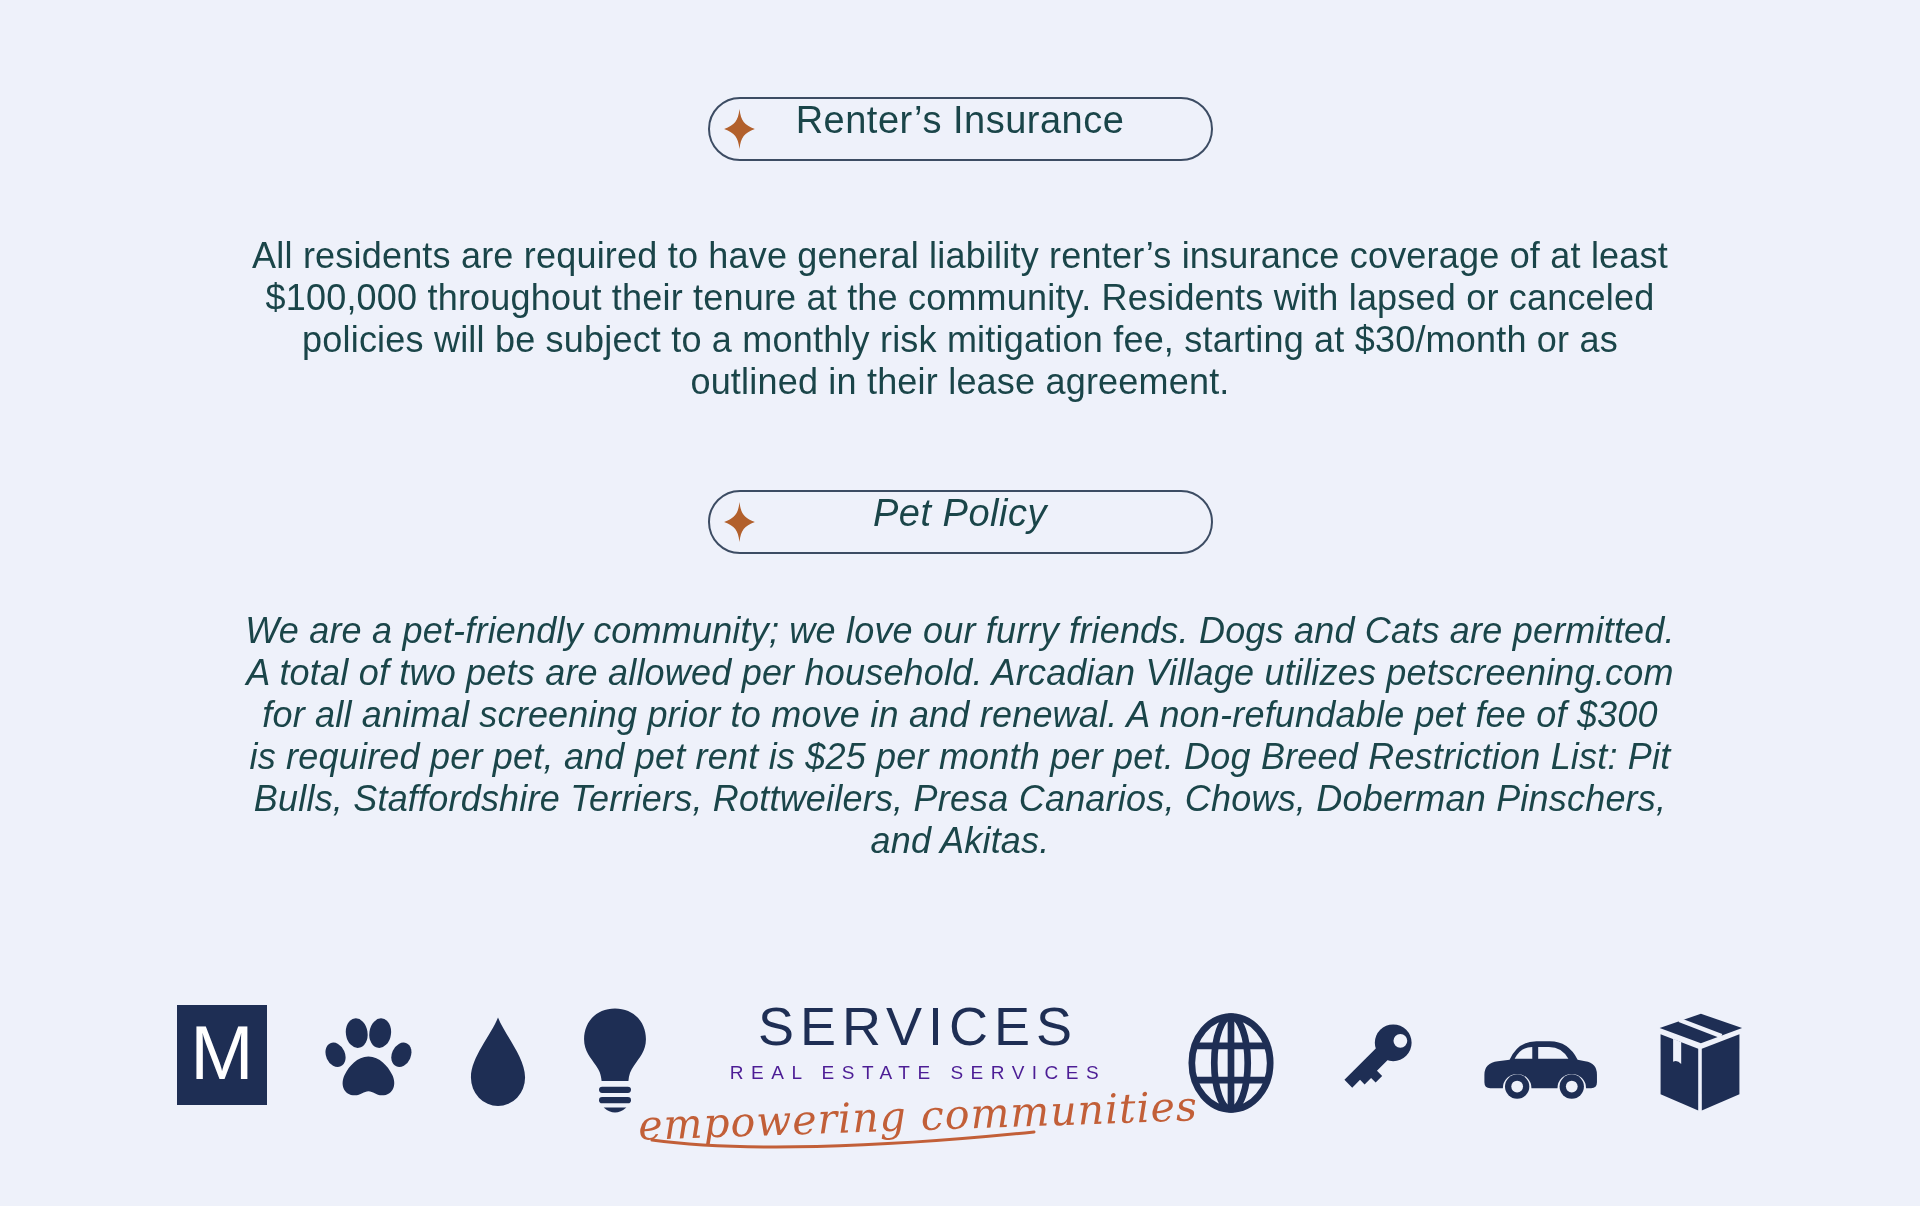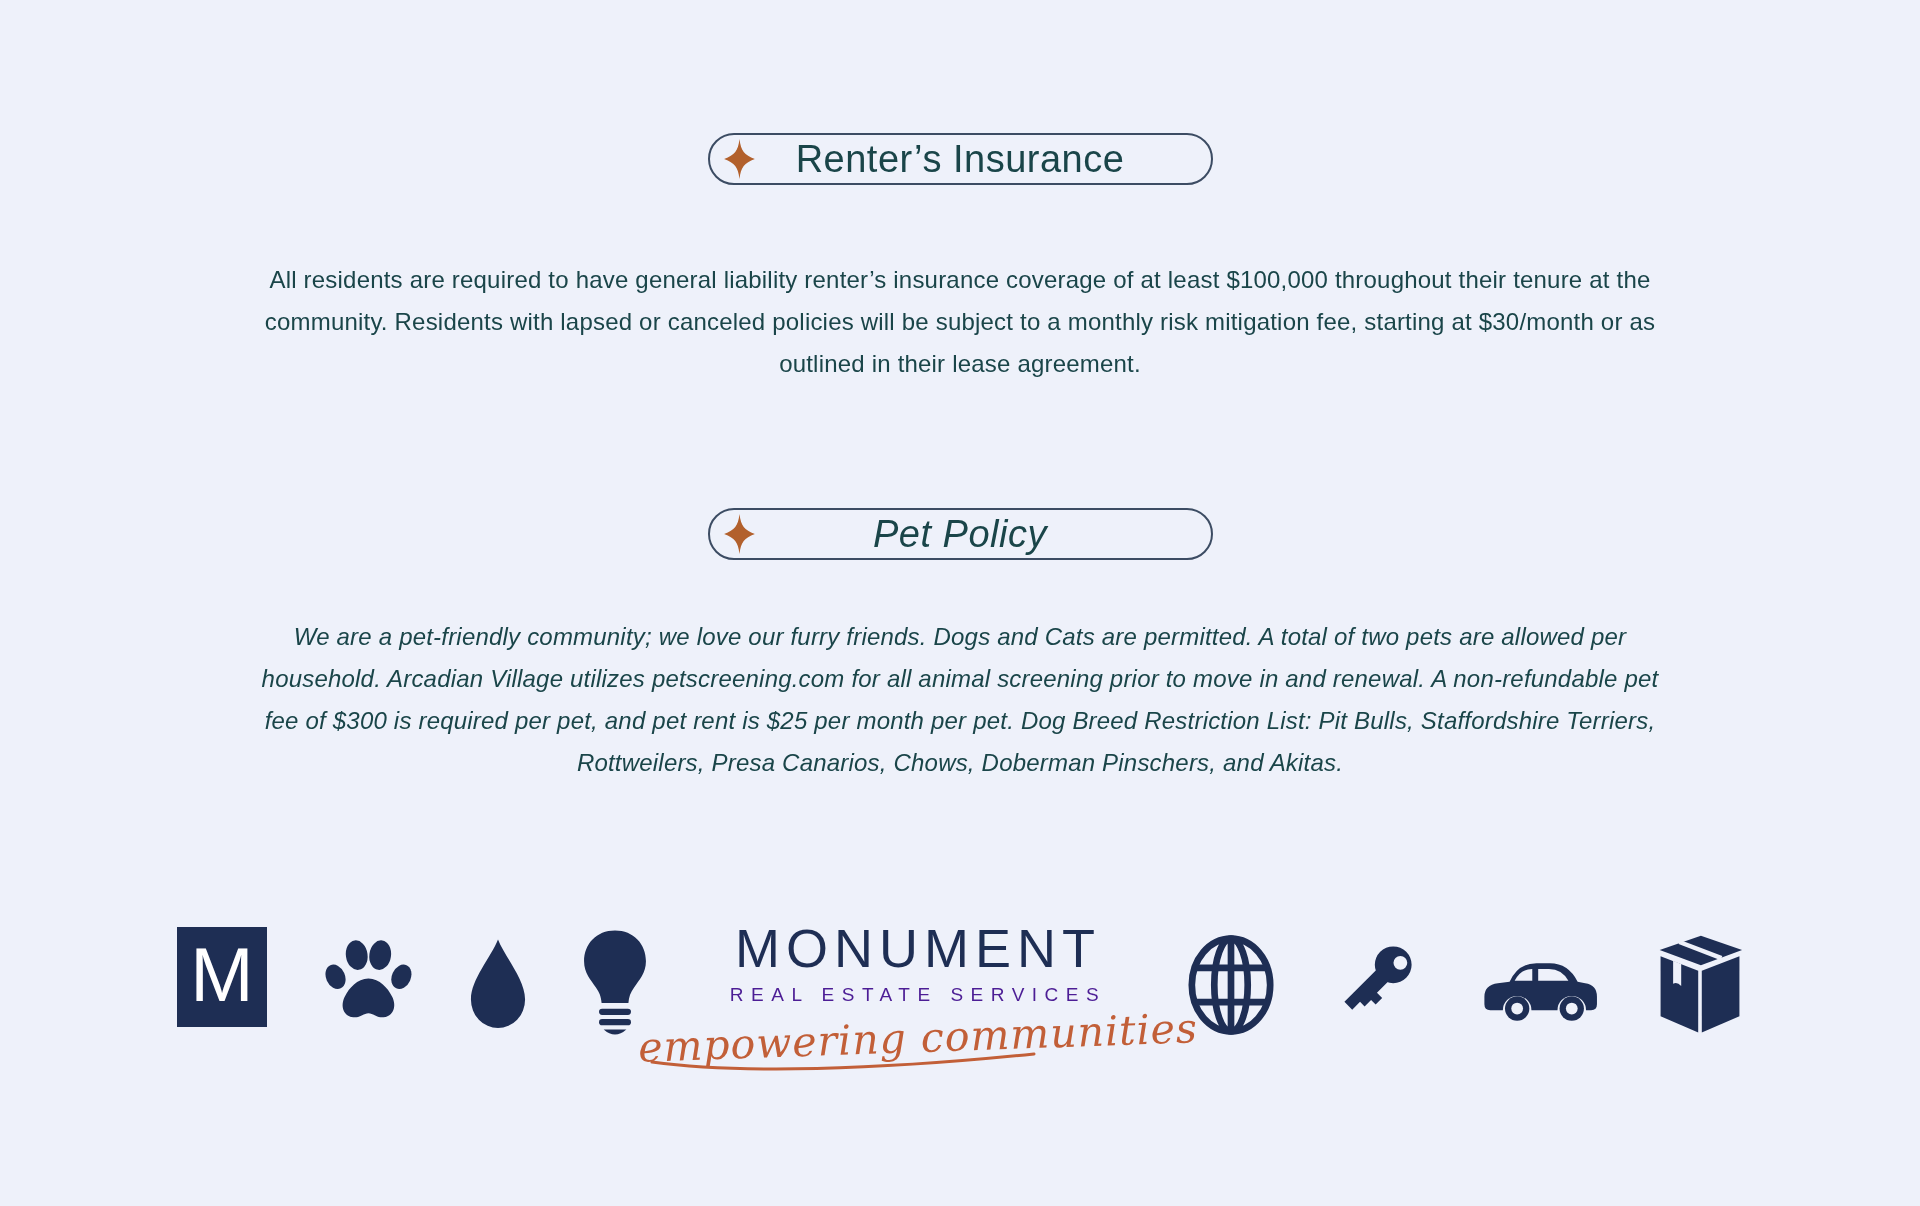--- a/index.html
+++ b/index.html
@@ -18,29 +18,28 @@
     height: 1206px;
     display: flex;
     flex-direction: column;
     align-items: center;
   }
 
   
   .pill {
     position: relative;
     width: 505px;
-    height: 52px;
+    height: 64px;
     border: 2px solid #3c4c63;
     border-radius: 34px;
     background: transparent;
     display: flex;
-    align-items: center;
+    align-items: flex-start;
     justify-content: center;
     box-sizing: border-box;
-    margin-top: 36px;
   }
   .pill .sparkle {
     position: absolute;
     left: 13px;
     top: 50%;
     transform: translateY(-50%);
     width: 33px;
     height: 40px;
   }
   .pill .pill-label {
@@ -54,21 +53,21 @@
   .section-2 { margin-top: 87px; font-style: italic; }
   .section {
     display: flex;
     flex-direction: column;
     align-items: center;
   }
   .body-text {
     margin: 0;
     text-align: center;
     max-width: 1430px;
-    font-size: 24px;
+    font-size: 36px;
     line-height: 42px;
     letter-spacing: 0.2px;
     color: #1a4549;
   }
   .section-1 .body-text { margin-top: 74px; }
   .section-2 .body-text { margin-top: 56px; }
 
   
   .footer-row {
     margin-top: 143px;
@@ -189,21 +188,21 @@
     <svg class="f-icon" width="66" height="108" viewBox="0 0 64 104" xmlns="http://www.w3.org/2000/svg" style="margin-top:3px;">
       <g fill="#1e2e54">
         <path d="M32 0 C14 0 2 13 2 30 C2 41.5 8.5 48 13.5 55.5 C17 60.5 18.5 64.5 19 70.5 L45 70.5 C45.5 64.5 47 60.5 50.5 55.5 C55.5 48 62 41.5 62 30 C62 13 50 0 32 0 Z"></path>
         <rect x="16.5" y="76" width="31" height="6" rx="3"></rect>
         <rect x="16.5" y="86" width="31" height="6" rx="3"></rect>
         <path d="M21 96 Q32 106 43 96 Z"></path>
       </g>
     </svg>
 
     <div class="monument-logo f-icon">
-      <div class="monument-name">MONUMENT</div>
+      <div class="monument-name">SERVICES</div>
       <div class="monument-sub">REAL ESTATE SERVICES</div>
       <div class="monument-script-wrap">
         <span class="monument-script">empowering communities</span>
         <svg class="script-flourish" viewBox="0 0 390 26" xmlns="http://www.w3.org/2000/svg">
           <path d="M4 12 C 90 24 230 20 386 4" fill="none" stroke="#c25f38" stroke-width="3" stroke-linecap="round"></path>
         </svg>
       </div>
     </div>
 
     <svg class="f-icon" width="86" height="104" viewBox="0 0 90 104" xmlns="http://www.w3.org/2000/svg" style="margin-top:6px;">

